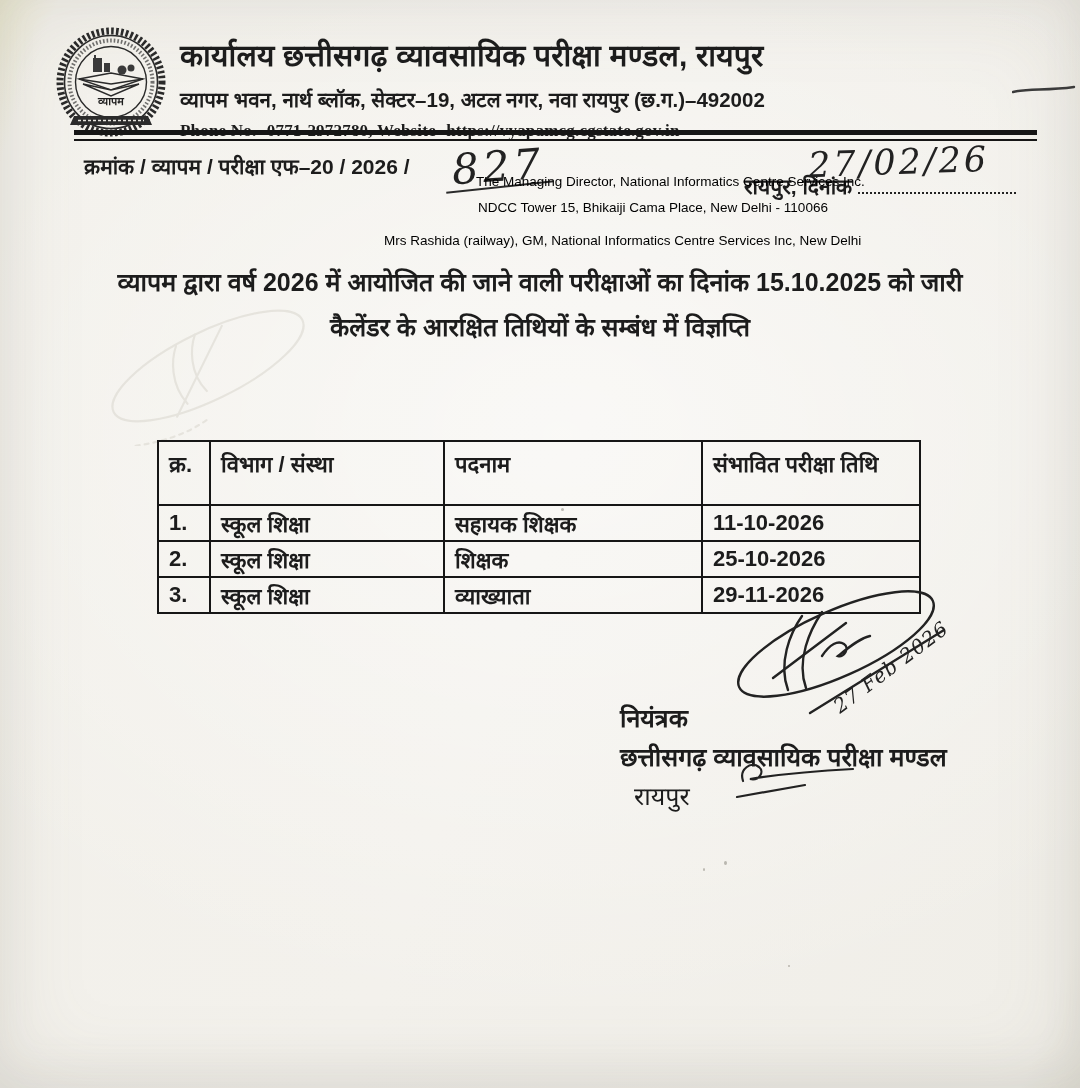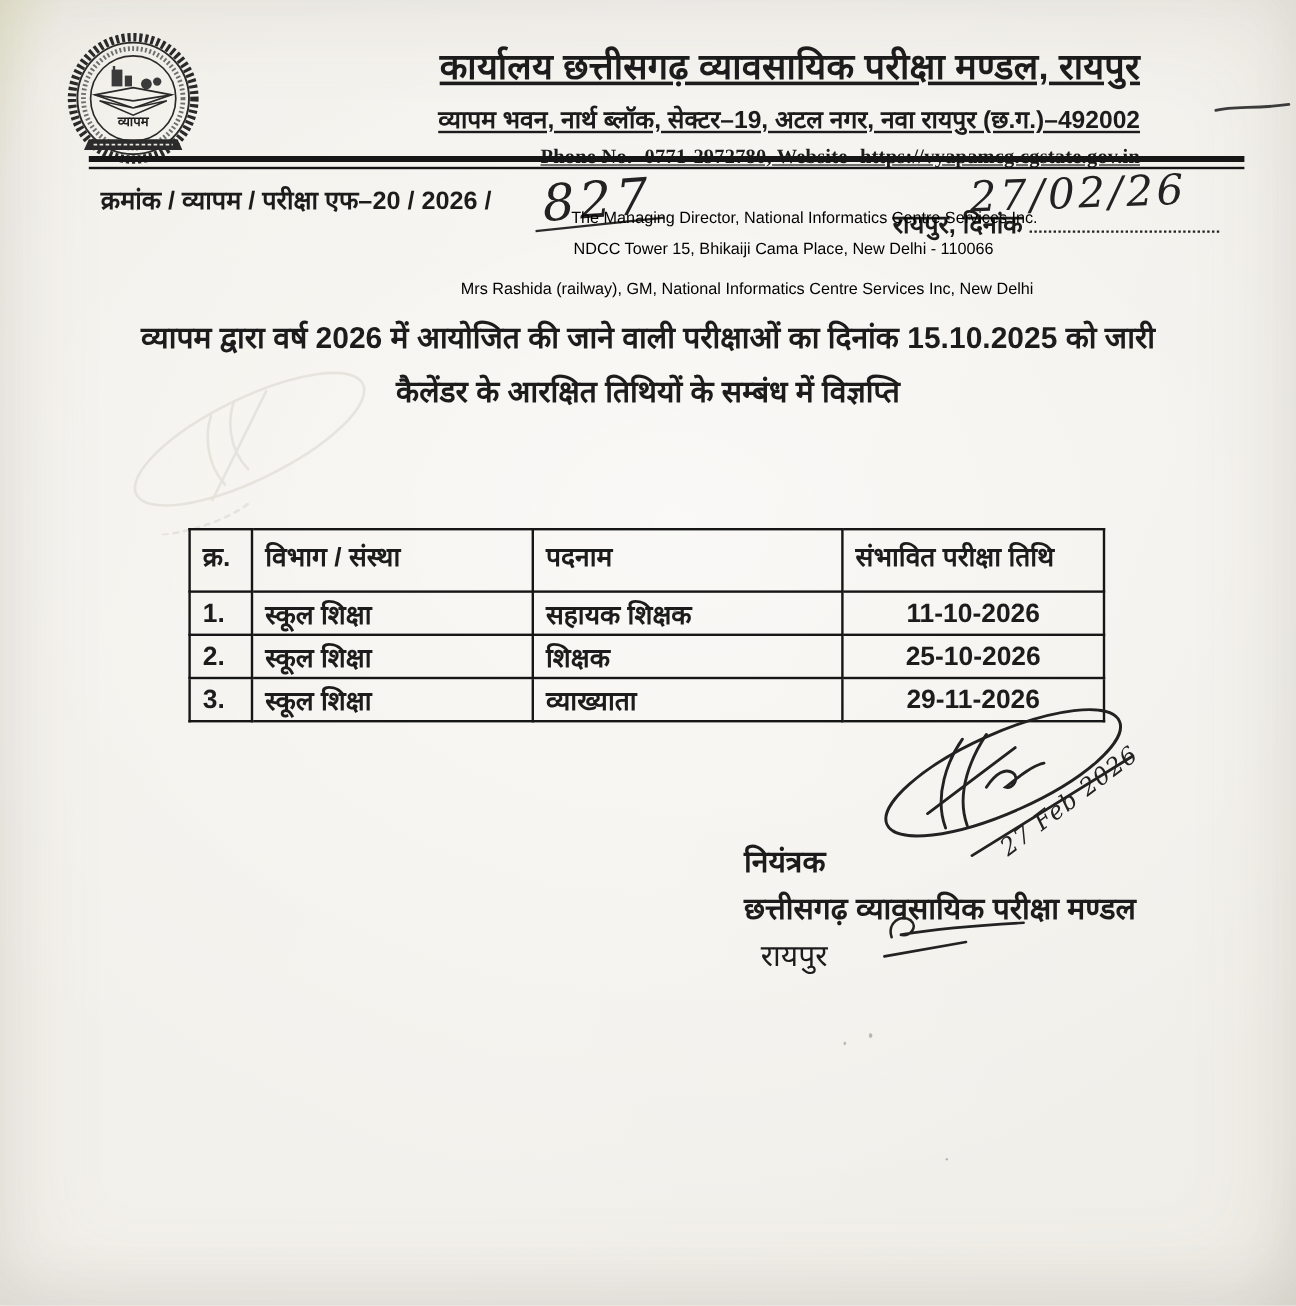--- a/index.html
+++ b/index.html
@@ -14,21 +14,21 @@
     font-family:"Liberation Sans","DejaVu Sans",sans-serif;
     color:#1c1c1c;
     overflow:hidden;
   }
   .vignette{
     position:absolute; inset:0; pointer-events:none;
     box-shadow: inset 0 0 90px rgba(120,115,100,.14), inset 0 -18px 40px rgba(120,115,100,.08);
   }
   
   .logo{ position:absolute; left:52px; top:24px; width:118px; height:120px; }
-  .org-block{ position:absolute; left:180px; top:34px; width:770px; text-align:right;text-decoration:underline; }
+  .org-block{ position:absolute; left:180px; top:34px; width:770px; text-align:left; }
   .org-name{ font-size:30px; font-weight:bold; letter-spacing:.2px; white-space:nowrap; }
   .org-address{ font-size:20.5px; font-weight:bold; margin-top:10px; white-space:nowrap; }
   .org-contact{ font-size:17px; font-weight:bold; margin-top:8px; letter-spacing:.2px;
                 font-family:"Liberation Serif","DejaVu Serif",serif; }
   .rule-thick{ position:absolute; left:74px; top:130px; width:963px; height:5px; background:#161616; }
   .rule-thin { position:absolute; left:74px; top:139px; width:963px; height:2px; background:#161616; }
   
   .ref-line{ position:absolute; left:84px; top:152px; font-size:21px; font-weight:bold; white-space:nowrap; }
   .hand{ font-family:"DejaVu Serif","Liberation Serif",serif; font-style:italic; color:#222; }
   .ref-number{ position:absolute; left:452px; top:142px; font-size:42px; letter-spacing:4px;
@@ -42,23 +42,23 @@
   
   .bleed{ position:absolute; color:#000000; font-size:13.5px; filter:blur(.4px); white-space:nowrap; }
   .bleed-sig{ position:absolute; left:78px; top:286px; opacity:.5; }
   
   .subject{ position:absolute; left:100px; top:260px; width:880px; text-align:center;
             font-size:25px; font-weight:bold; line-height:45px; }
   
   table.sched{ position:absolute; left:157px; top:440px; border-collapse:collapse;
                table-layout:fixed; width:762px; }
   table.sched th, table.sched td{ border:2.5px solid #161616; padding:2px 10px; font-size:22px; }
-  table.sched th{ text-align:left; vertical-align:top; padding-top:6px; height:52px; font-weight:bold; }
+  table.sched th{ text-align:left; vertical-align:top; padding-top:6px; height:64px; font-weight:bold; }
   table.sched td{ height:31px; font-weight:600; vertical-align:middle; }
-  td.c-date{ text-align:center; }
+  td.c-date{ text-align:left; }
   .w-sno{ width:52px; } .w-dept{ width:234px; } .w-post{ width:258px; } .w-date{ width:218px; }
   
   .sig-svg{ position:absolute; left:718px; top:578px; }
   .sig-date{ position:absolute; left:822px; top:655px; font-size:20px; letter-spacing:1px;
              transform:rotate(-37deg); white-space:nowrap; }
   .sig-block{ position:absolute; left:620px; top:700px; width:400px; }
   .sig-title{ font-size:25px; font-weight:bold; }
   .sig-org{ font-size:25px; font-weight:bold; margin-top:5px; white-space:nowrap; }
   .sig-place{ font-size:25px; font-weight:normal; margin-top:5px; position:relative; left:14px; }
   .place-flourish{ position:absolute; left:735px; top:755px; }

